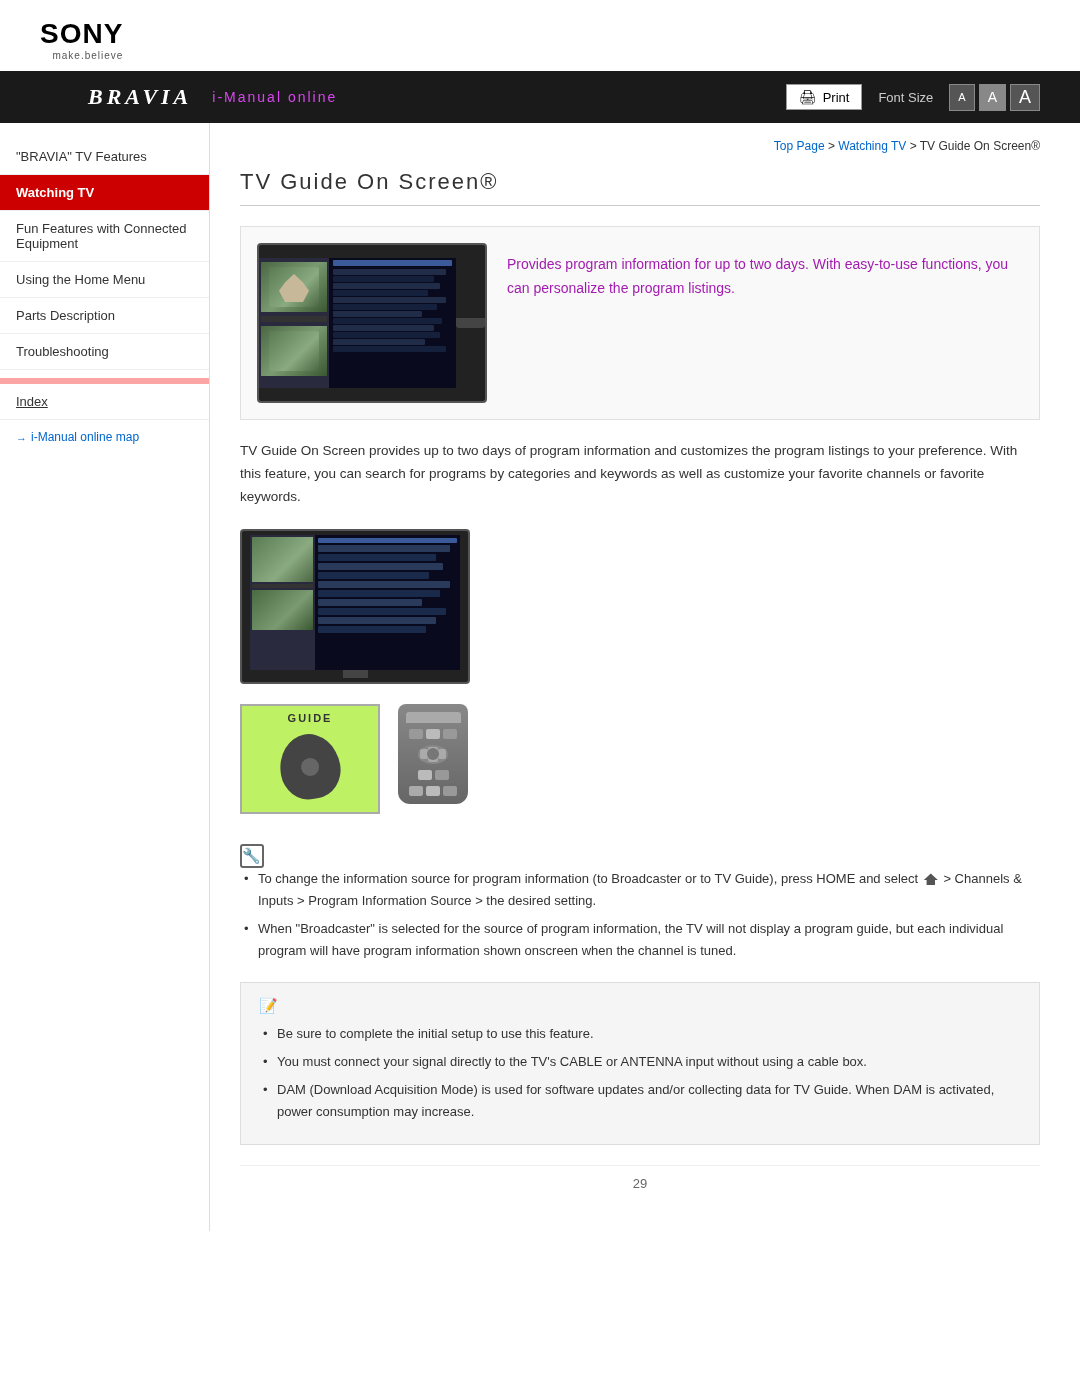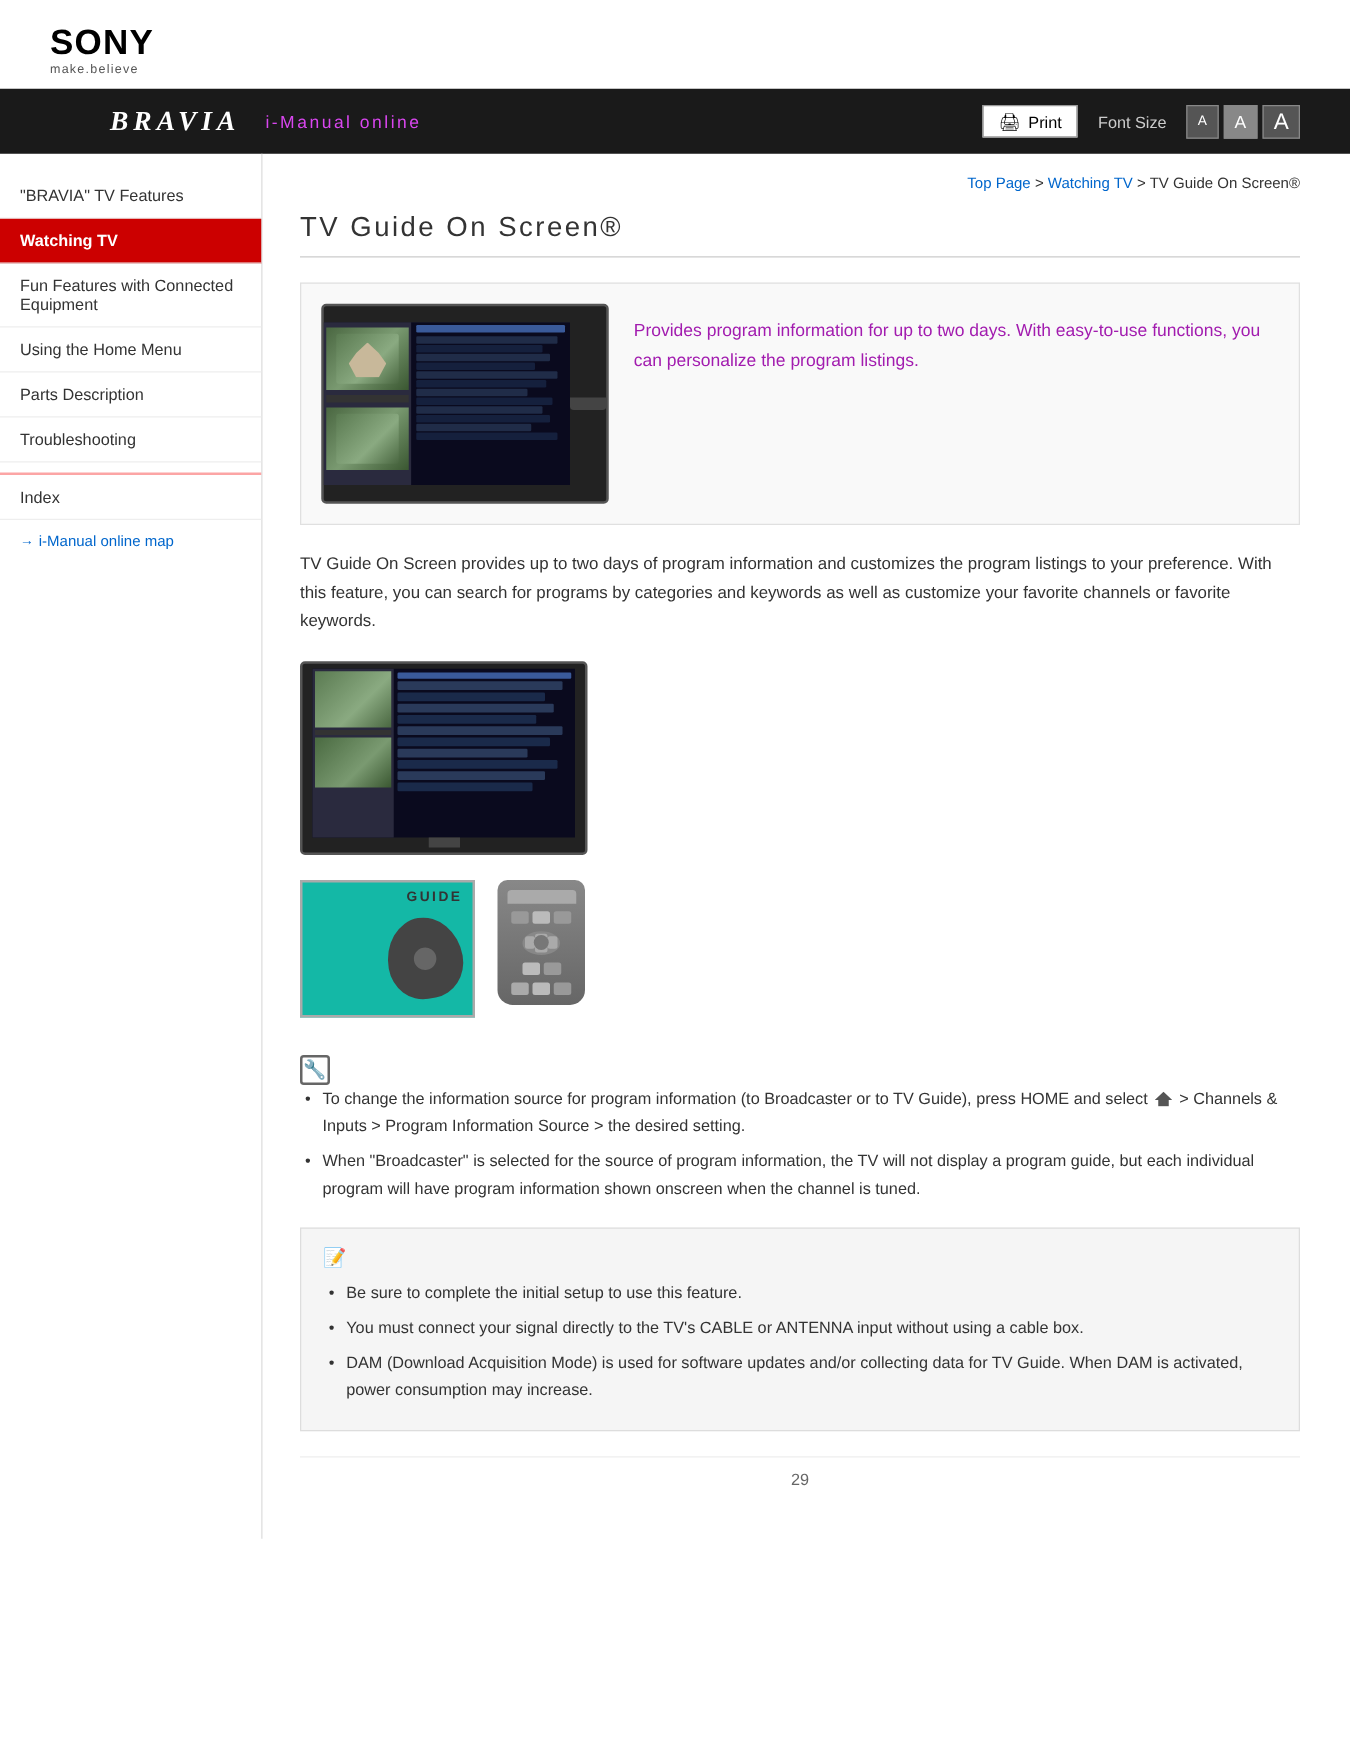--- a/index.html
+++ b/index.html
@@ -14,21 +14,21 @@
 
     
     .top-header {
       padding: 18px 40px 10px 40px;
       display: flex;
       align-items: center;
     }
     .sony-logo {
       display: flex;
       flex-direction: column;
-      align-items: flex-start;
+      align-items: flex-end;
     }
     .sony-logo-text {
       font-size: 28px;
       font-weight: 900;
       letter-spacing: 1px;
       color: #000;
       font-family: Arial Black, Arial, sans-serif;
     }
     .sony-tagline {
       font-size: 10px;
@@ -121,21 +121,22 @@
       cursor: pointer;
       border-bottom: 1px solid #eee;
     }
     .sidebar-item.active {
       background: #cc0000;
       color: #fff;
       font-weight: bold;
     }
     .sidebar-item.index {
       margin-top: 8px;
-      border-top: 2px solid #fca5a5;
+      border-top: 6px solid #fca5a5;
+      text-decoration: underline;
     }
     .sidebar-link {
       padding: 10px 16px;
       font-size: 12px;
       color: #0066cc;
       cursor: pointer;
       display: flex;
       align-items: center;
       gap: 4px;
     }
@@ -307,24 +308,24 @@
       display: flex;
       gap: 10px;
       margin-bottom: 30px;
       align-items: flex-start;
     }
     .guide-box {
       width: 140px;
       min-width: 140px;
       height: 110px;
       border: 2px solid #aaa;
-      background: #14b8a6;
+      background: #bef264;
       display: flex;
       flex-direction: column;
-      align-items: flex-end;
+      align-items: center;
       padding: 6px 8px;
       position: relative;
     }
     .guide-label {
       font-size: 11px;
       font-weight: bold;
       letter-spacing: 2px;
       color: #333;
       margin-bottom: 6px;
     }

